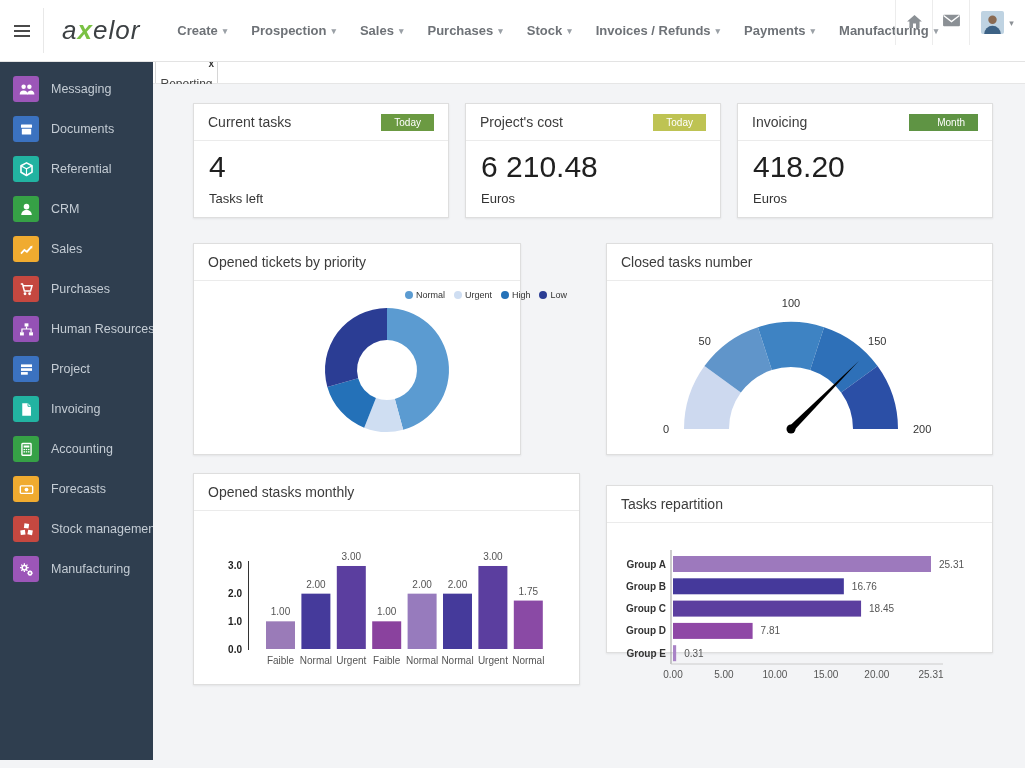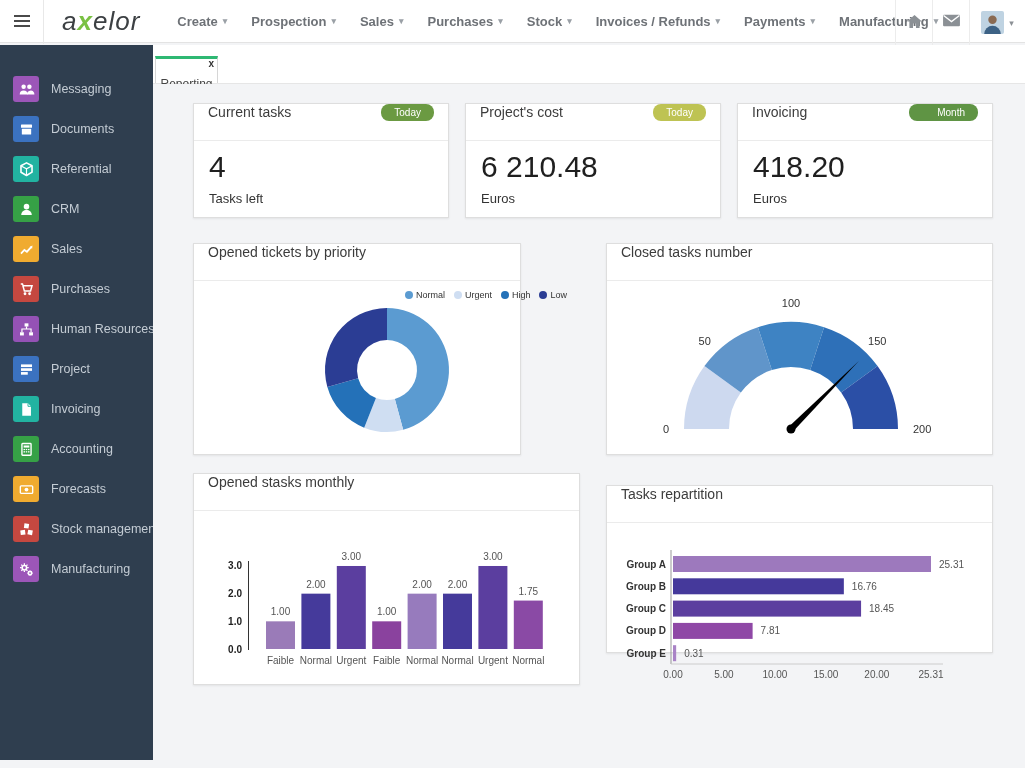--- a/index.html
+++ b/index.html
@@ -1,18 +1,18 @@
 <!DOCTYPE html>
 <html><head>
 <meta charset="utf-8">
 <style>
   * { margin:0; padding:0; box-sizing:border-box; }
   html,body { width:1025px; height:768px; overflow:hidden; background:#f3f4f6;
     font-family:"Liberation Sans", sans-serif; }
-  .topbar { position:absolute; left:0; top:0; width:1025px; height:43px; background:#fff;
+  .topbar { position:absolute; left:0; top:0; width:1025px; height:62px; background:#fff;
     border-bottom:1px solid #e3e3e3; z-index:10; display:flex; align-items:center; }
   .hamburger { width:44px; height:45px; display:flex; flex-direction:column; gap:3px;
     align-items:center; justify-content:center; background:none; border:0; border-right:1px solid #e8e8e8; cursor:pointer; }
   .hamburger i { display:block; width:16px; height:2px; background:#4a4a4a; }
   .logo { font-style:italic; font-size:26px; font-weight:400; color:#3c4043; padding:0 26px 0 18px; letter-spacing:1px; }
   .logo .gx { color:#7ac143; font-weight:700; }
   .menus { display:flex; align-items:center; gap:2px; }
   .menu-item { display:flex; align-items:center; gap:5px; padding:6px 11px; cursor:pointer;
     font-size:13px; font-weight:700; color:#6e7277; }
   .menu-item .caret { font-size:9px; color:#9aa0a6; }
@@ -28,24 +28,24 @@
   .side-icon svg { width:17px; height:17px; }
   .side-label { margin-left:12px; font-size:12.5px; color:#c4ccd4; white-space:nowrap; }
   .tabstrip { position:absolute; left:153px; top:45px; right:0; height:39px; background:#fff;
     border-bottom:1px solid #e6e6e6; }
   .tab { position:absolute; left:2px; bottom:0; width:63px; height:27px; background:#fff;
     border:1px solid #d6d6d6; border-bottom:none; border-top:3px solid #2eb873;
     font-size:12px; color:#444; text-align:center; padding-top:18px; cursor:pointer; }
   .tab-close { position:absolute; top:0; right:3px; font-size:10px; font-weight:700; color:#333; cursor:pointer; line-height:10px; }
   .content { position:absolute; left:153px; top:84px; right:0; bottom:0; background:#f3f4f6; }
   .card { position:absolute; background:#fff; border:1px solid #dedede; box-shadow:0 1px 2px rgba(0,0,0,.07); }
-  .card-head { height:37px; display:flex; align-items:flex-start; justify-content:space-between;
+  .card-head { height:37px; display:flex; align-items:center; justify-content:space-between;
     padding:0 14px; border-bottom:1px solid #ebebeb; }
   .card-title { font-size:14px; color:#3c3c3c; font-weight:400; }
-  .badge { font-size:10px; color:#fff; padding:3px 13px; border-radius:8px; }
+  .badge { font-size:10px; color:#fff; padding:3px 13px; border-radius:0; }
   .stat-row { position:absolute; left:40px; top:19px; width:800px; height:115px; display:flex; gap:16px; }
   .stat-card { position:relative; flex:1; background:#fff; border:1px solid #dedede; box-shadow:0 1px 2px rgba(0,0,0,.07); }
   .stat-body { padding:9px 15px 0; }
   .stat-value { font-size:30px; color:#1f1f1f; }
   .stat-unit { font-size:13px; color:#333; margin-top:7px; }
   .c-a { left:40px;  top:159px; width:328px; height:212px; }
   .c-b { left:453px; top:159px; width:387px; height:212px; }
   .c-c { left:40px;  top:389px; width:387px; height:212px; }
   .c-d { left:453px; top:401px; width:387px; height:168px; }
   .chart-body { position:relative; width:385px; height:173px; }

